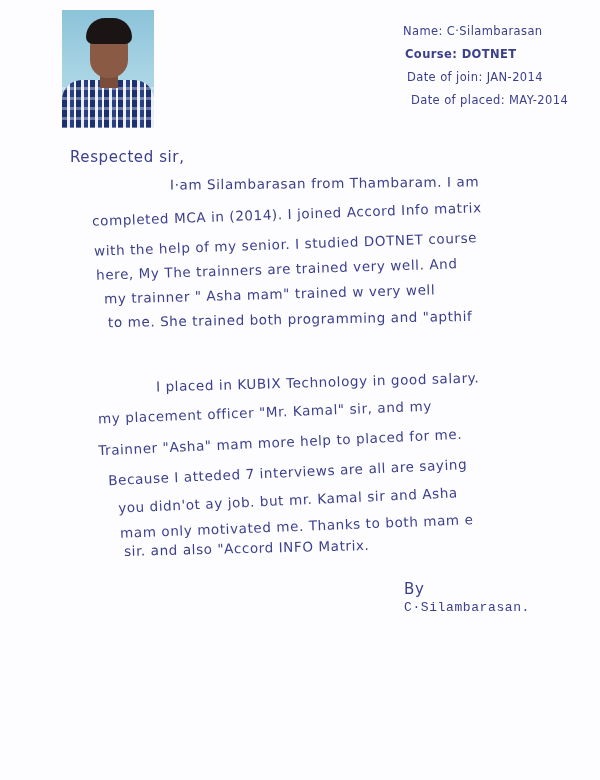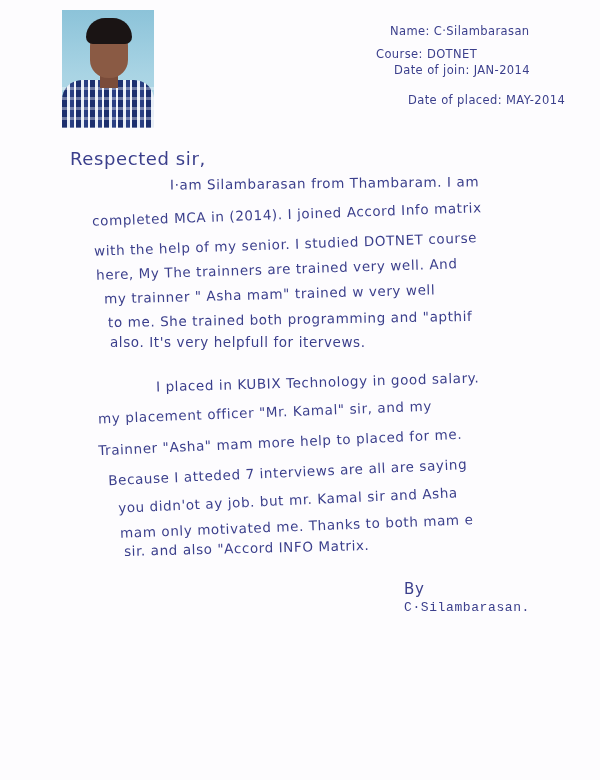--- a/index.html
+++ b/index.html
@@ -44,48 +44,47 @@
     }
     .hand {
       position: absolute;
       font-family: "DejaVu Sans", sans-serif;
       font-size: 13.5px;
       color: #3b3f8c;
       white-space: nowrap;
       letter-spacing: 0.6px;
       font-weight: normal;
     }
-    .meta { font-size: 11.5px; letter-spacing: 0.4px; }
+    .meta { font-size: 11.5px; letter-spacing: 0.4px; margin-left: 13px; }
   </style>
 </head>
 <body>
 
 <div class="page">
 
   <div class="photo">
     <div class="shirt"></div>
     <div class="neck"></div>
     <div class="face"></div>
     <div class="hair"></div>
   </div>
 
   <div class="hand meta" style="left:390px; top:24px;">Name: C·Silambarasan</div>
-  <div class="hand meta" style="left:376px; top:47px;">Course: DOTNET</div>
-  <div class="hand meta" style="left:394px; top:63px;text-align:right;">Date of join: JAN-2014</div>
-  <div class="hand meta" style="left:408px; top:93px;">Date of placed: MAY-2014</div>
+  <div class="hand meta" style="left:392px; top:47px;font-weight:bold;">Course: DOTNET</div>
+  <div class="hand meta" style="left:394px; top:70px;text-align:right;">Date of join: JAN-2014</div>
+  <div class="hand meta" style="left:398px; top:93px;">Date of placed: MAY-2014</div>
 
-  <div class="hand" style="left:70px; top:148px; font-size:18px;">Respected sir,</div>
+  <div class="hand" style="left:70px; top:148px; font-size:15px;">Respected sir,</div>
 
   <div class="hand" style="left:170px; top:175px; transform:rotate(-0.6deg);">I·am Silambarasan from Thambaram. I am</div>
   <div class="hand" style="left:92px; top:206px; transform:rotate(-2deg);">completed MCA in (2014). I joined Accord Info matrix</div>
   <div class="hand" style="left:94px; top:236px; transform:rotate(-2deg);">with the help of my senior. I studied DOTNET course</div>
   <div class="hand" style="left:96px; top:261px; transform:rotate(-1.8deg);">here, My The trainners are trained very well. And</div>
   <div class="hand" style="left:104px; top:286px; transform:rotate(-1.6deg);">my trainner " Asha mam" trained w very well</div>
   <div class="hand" style="left:108px; top:311px; transform:rotate(-1deg);">to me. She trained both programming and "apthif</div>
-  <div class="hand" style="left:110px; top:334px;">also. It's very helpfull for itervews.</div>
 
   <div class="hand" style="left:156px; top:374px; transform:rotate(-1.6deg);">I placed in KUBIX Technology in good salary.</div>
   <div class="hand" style="left:98px; top:404px; transform:rotate(-2.2deg);">my placement officer "Mr. Kamal" sir, and my</div>
   <div class="hand" style="left:98px; top:434px; transform:rotate(-2.6deg);">Trainner "Asha" mam more help to placed for me.</div>
   <div class="hand" style="left:108px; top:464px; transform:rotate(-2.6deg);">Because I atteded 7 interviews are all are saying</div>
   <div class="hand" style="left:118px; top:492px; transform:rotate(-2.6deg);">you didn'ot ay job. but mr. Kamal sir and Asha</div>
   <div class="hand" style="left:120px; top:518px; transform:rotate(-2.2deg);">mam only motivated me. Thanks to both mam e</div>
   <div class="hand" style="left:124px; top:540px; transform:rotate(-1.4deg);">sir. and also "Accord INFO Matrix.</div>
 
   <div class="hand" style="left:404px; top:580px; font-size:15px;">By</div>

